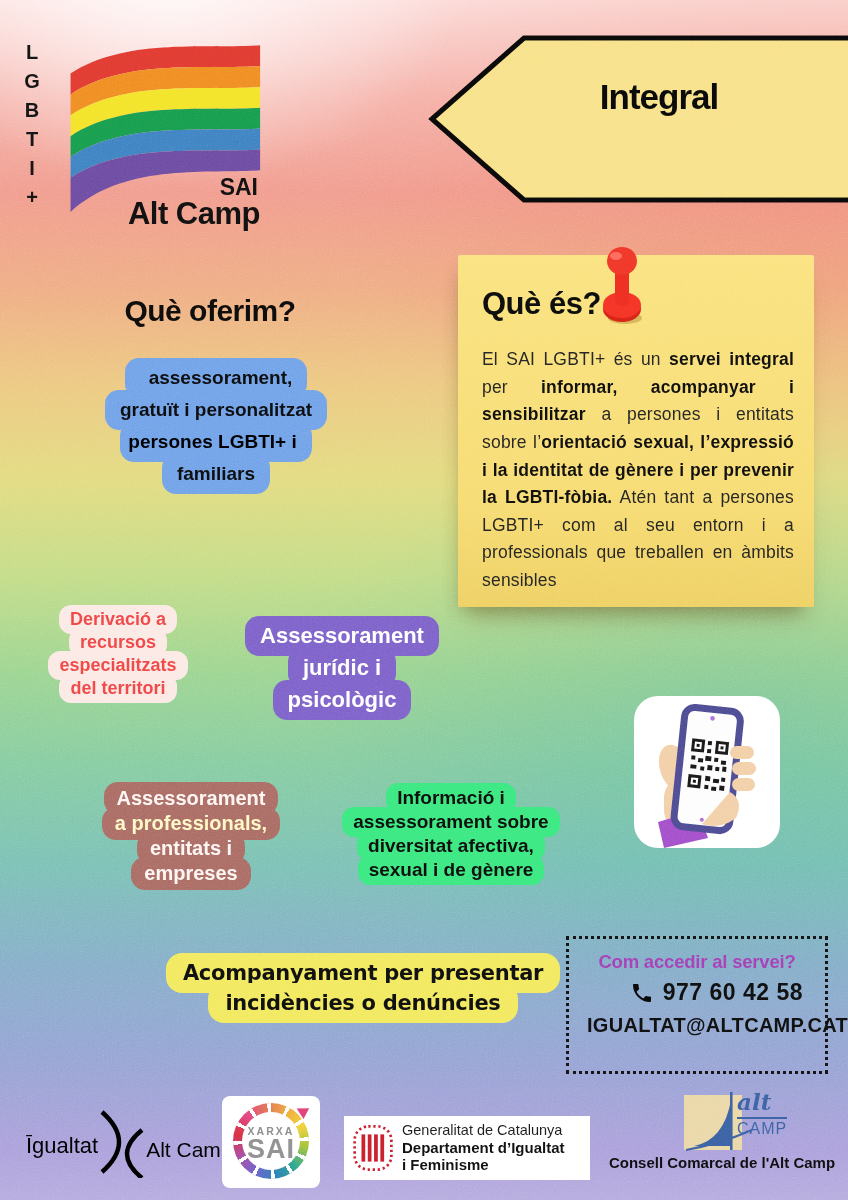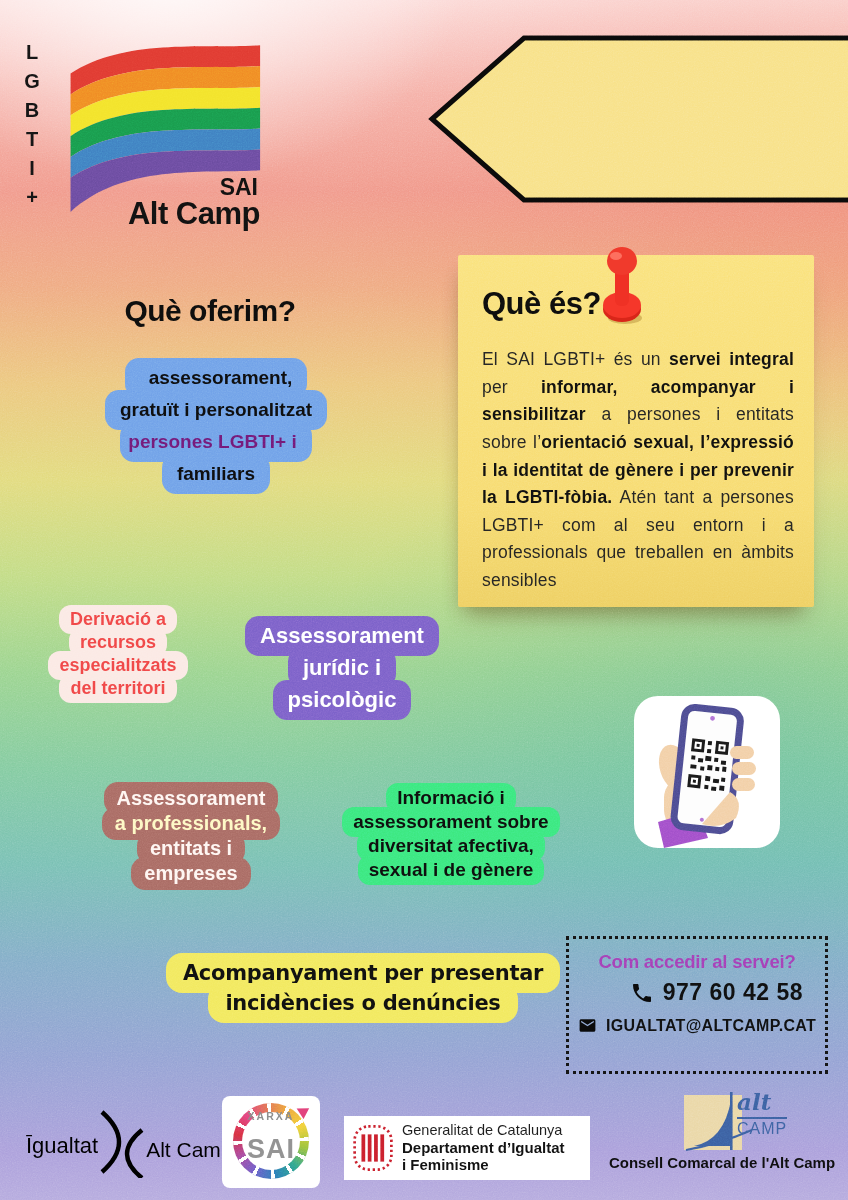--- a/index.html
+++ b/index.html
@@ -60,34 +60,34 @@
   .phone-card{left:634px;top:696px;width:146px;height:152px;background:#fff;border-radius:24px;overflow:hidden;}
 
   
   .contact-box{left:566px;top:936px;width:262px;height:138px;border:3px dotted #141414;box-sizing:border-box;
     display:flex;flex-direction:column;align-items:center;gap:6px;padding:12px 8px 8px;}
   .contact-heading{font-weight:800;font-size:18.5px;letter-spacing:-.2px;}
   .row{display:flex;align-items:center;gap:9px;}
   .phone-row{align-self:flex-end;margin-right:14px;}
   .phone-number{font-weight:700;font-size:23px;letter-spacing:.5px;color:#101010;}
   .email-row{width:100%;justify-content:flex-start;padding:0 1px;box-sizing:border-box;}
-  .email-text{font-weight:700;font-size:16px;letter-spacing:.3px;color:#101010;}
+  .email-text{font-weight:700;font-size:20px;letter-spacing:.3px;color:#101010;}
 
   
   .footer-igualtat{left:26px;top:1108px;display:flex;align-items:flex-start;}
   .ig-word{font-size:22px;margin-top:25px;color:#000;}
   .ig-arcs{margin:0 -2px;}
   .ig-name{font-size:21px;margin-top:30px;color:#000;}
   .footer-xarxa{left:222px;top:1096px;width:98px;height:92px;background:#fff;border-radius:8px;}
   .xs-ring{position:absolute;left:11px;top:7px;width:76px;height:76px;border-radius:50%;
     background:conic-gradient(from -80deg,#d6303f,#e2447e,#e17055,#eda73c,#f2d03a,#9dc23b,#2fa58b,#2b7bb5,#6c5ec9,#a84b9e,#d6303f);}
   .xs-ring::before{content:"";position:absolute;inset:0;border-radius:50%;
     background:repeating-conic-gradient(rgba(255,255,255,0) 0deg 24deg,#fff 24deg 30deg);}
   .xs-ring::after{content:"";position:absolute;inset:9px;border-radius:50%;background:#fff;}
-  .xs-top{position:absolute;left:0;top:14px;width:100%;text-align:center;font-size:10.5px;letter-spacing:2px;font-weight:700;color:#8f8f8f;z-index:2;}
+  .xs-top{position:absolute;left:0;top:29px;width:100%;text-align:center;font-size:10.5px;letter-spacing:2px;font-weight:700;color:#8f8f8f;z-index:2;}
   .xs-main{position:absolute;left:0;top:38px;width:100%;text-align:center;font-size:27px;font-weight:800;color:#949494;z-index:2;letter-spacing:1px;}
   .xs-tri{position:absolute;top:9px;right:13px;width:0;height:0;border-top:6px solid transparent;border-bottom:6px solid transparent;border-right:11px solid #e2447e;transform:rotate(28deg);z-index:2;}
   .footer-gene{left:344px;top:1116px;width:246px;height:64px;background:#fff;display:flex;align-items:center;gap:8px;padding:4px 8px;box-sizing:border-box;}
   .gene-lines{display:flex;flex-direction:column;line-height:1.16;}
   .gene-l1{font-size:14.5px;color:#1c1c1c;}
   .gene-l2,.gene-l3{font-size:15px;font-weight:700;color:#111;}
   .footer-consell{left:684px;top:1090px;width:120px;height:66px;}
   .cc-square{position:absolute;left:0;top:5px;width:58px;height:55px;background:#ead7a6;}
   .cc-script{position:absolute;left:53px;top:-2px;font-family:"DejaVu Serif",serif;font-style:italic;font-weight:700;font-size:23px;color:#3b5fa0;}
   .cc-camp{position:absolute;left:53px;top:27px;font-size:16px;font-weight:400;letter-spacing:1px;color:#3b5fa0;border-top:2px solid #3b5fa0;padding-top:1px;}
@@ -118,20 +118,21 @@
   </div>
   <div class="abs logo-sai">SAI</div>
   <div class="abs logo-name">Alt Camp</div>
 
   <div class="abs banner-shape">
     <svg width="424" height="174" viewBox="0 0 424 174">
       <polygon points="8,87 100,6 436,6 436,168 100,168" fill="#F8E187" stroke="#0a0a0a" stroke-width="5"></polygon>
     </svg>
   </div>
   <div class="abs banner-text">
+    <div>Integral</div>
   </div>
 
   <div class="abs offer-heading">Què oferim?</div>
 
   <div class="abs sticky-note"></div>
   <div class="abs pushpin">
     <svg width="60" height="86" viewBox="0 0 60 86">
       <ellipse cx="33" cy="72" rx="17" ry="6" fill="rgba(140,90,10,.30)"></ellipse>
       <ellipse cx="30" cy="63" rx="19" ry="13" fill="#d92619"></ellipse>
       <ellipse cx="30" cy="59" rx="19" ry="13" fill="#f5372a"></ellipse>
@@ -139,21 +140,21 @@
       <ellipse cx="30" cy="15" rx="15" ry="14" fill="#f03a2c"></ellipse>
       <ellipse cx="24" cy="10" rx="6" ry="4" fill="#ff7a68" opacity="0.85"></ellipse>
     </svg>
   </div>
   <div class="abs note-heading">Què és?</div>
   <div class="abs note-body">El SAI LGBTI+ és un <b>servei integral</b> per <b>informar, acompanyar i sensibilitzar</b> a persones i entitats sobre l’<b>orientació sexual, l’expressió i la identitat de gènere i per prevenir la LGBTI-fòbia.</b> Atén tant a persones LGBTI+ com al seu entorn i a professionals que treballen en àmbits sensibles</div>
 
   <div class="abs hl bubble-atencio">
       <span class="hl-line" style="background: rgb(111, 160, 232); color: rgb(14, 14, 14); padding-left: 24px;">assessorament,</span>
       <span class="hl-line" style="background: rgb(111, 160, 232); color: rgb(14, 14, 14);">gratuït i personalitzat</span>
-      <span class="hl-line" style="background: rgb(111, 160, 232); color: #701a75; padding-left: 8px;">persones LGBTI+ i</span>
+      <span class="hl-line" style="background: rgb(111, 160, 232); color: #000000; padding-left: 8px;">persones LGBTI+ i</span>
       <span class="hl-line" style="background: rgb(111, 160, 232); color: rgb(14, 14, 14);">familiars</span>
     </div>
   <div class="abs hl bubble-derivacio">
       <span class="hl-line" style="background: rgb(251, 233, 228); color: rgb(240, 69, 69);">Derivació a</span>
       <span class="hl-line" style="background: rgb(251, 233, 228); color: rgb(240, 69, 69);">recursos</span>
       <span class="hl-line" style="background: rgb(251, 233, 228); color: rgb(240, 69, 69);">especialitzats</span>
       <span class="hl-line" style="background: rgb(251, 233, 228); color: rgb(240, 69, 69);">del territori</span>
     </div>
   <div class="abs hl bubble-juridic">
       <span class="hl-line" style="background: rgb(122, 96, 200); color: rgb(255, 255, 255);">Assessorament</span>

